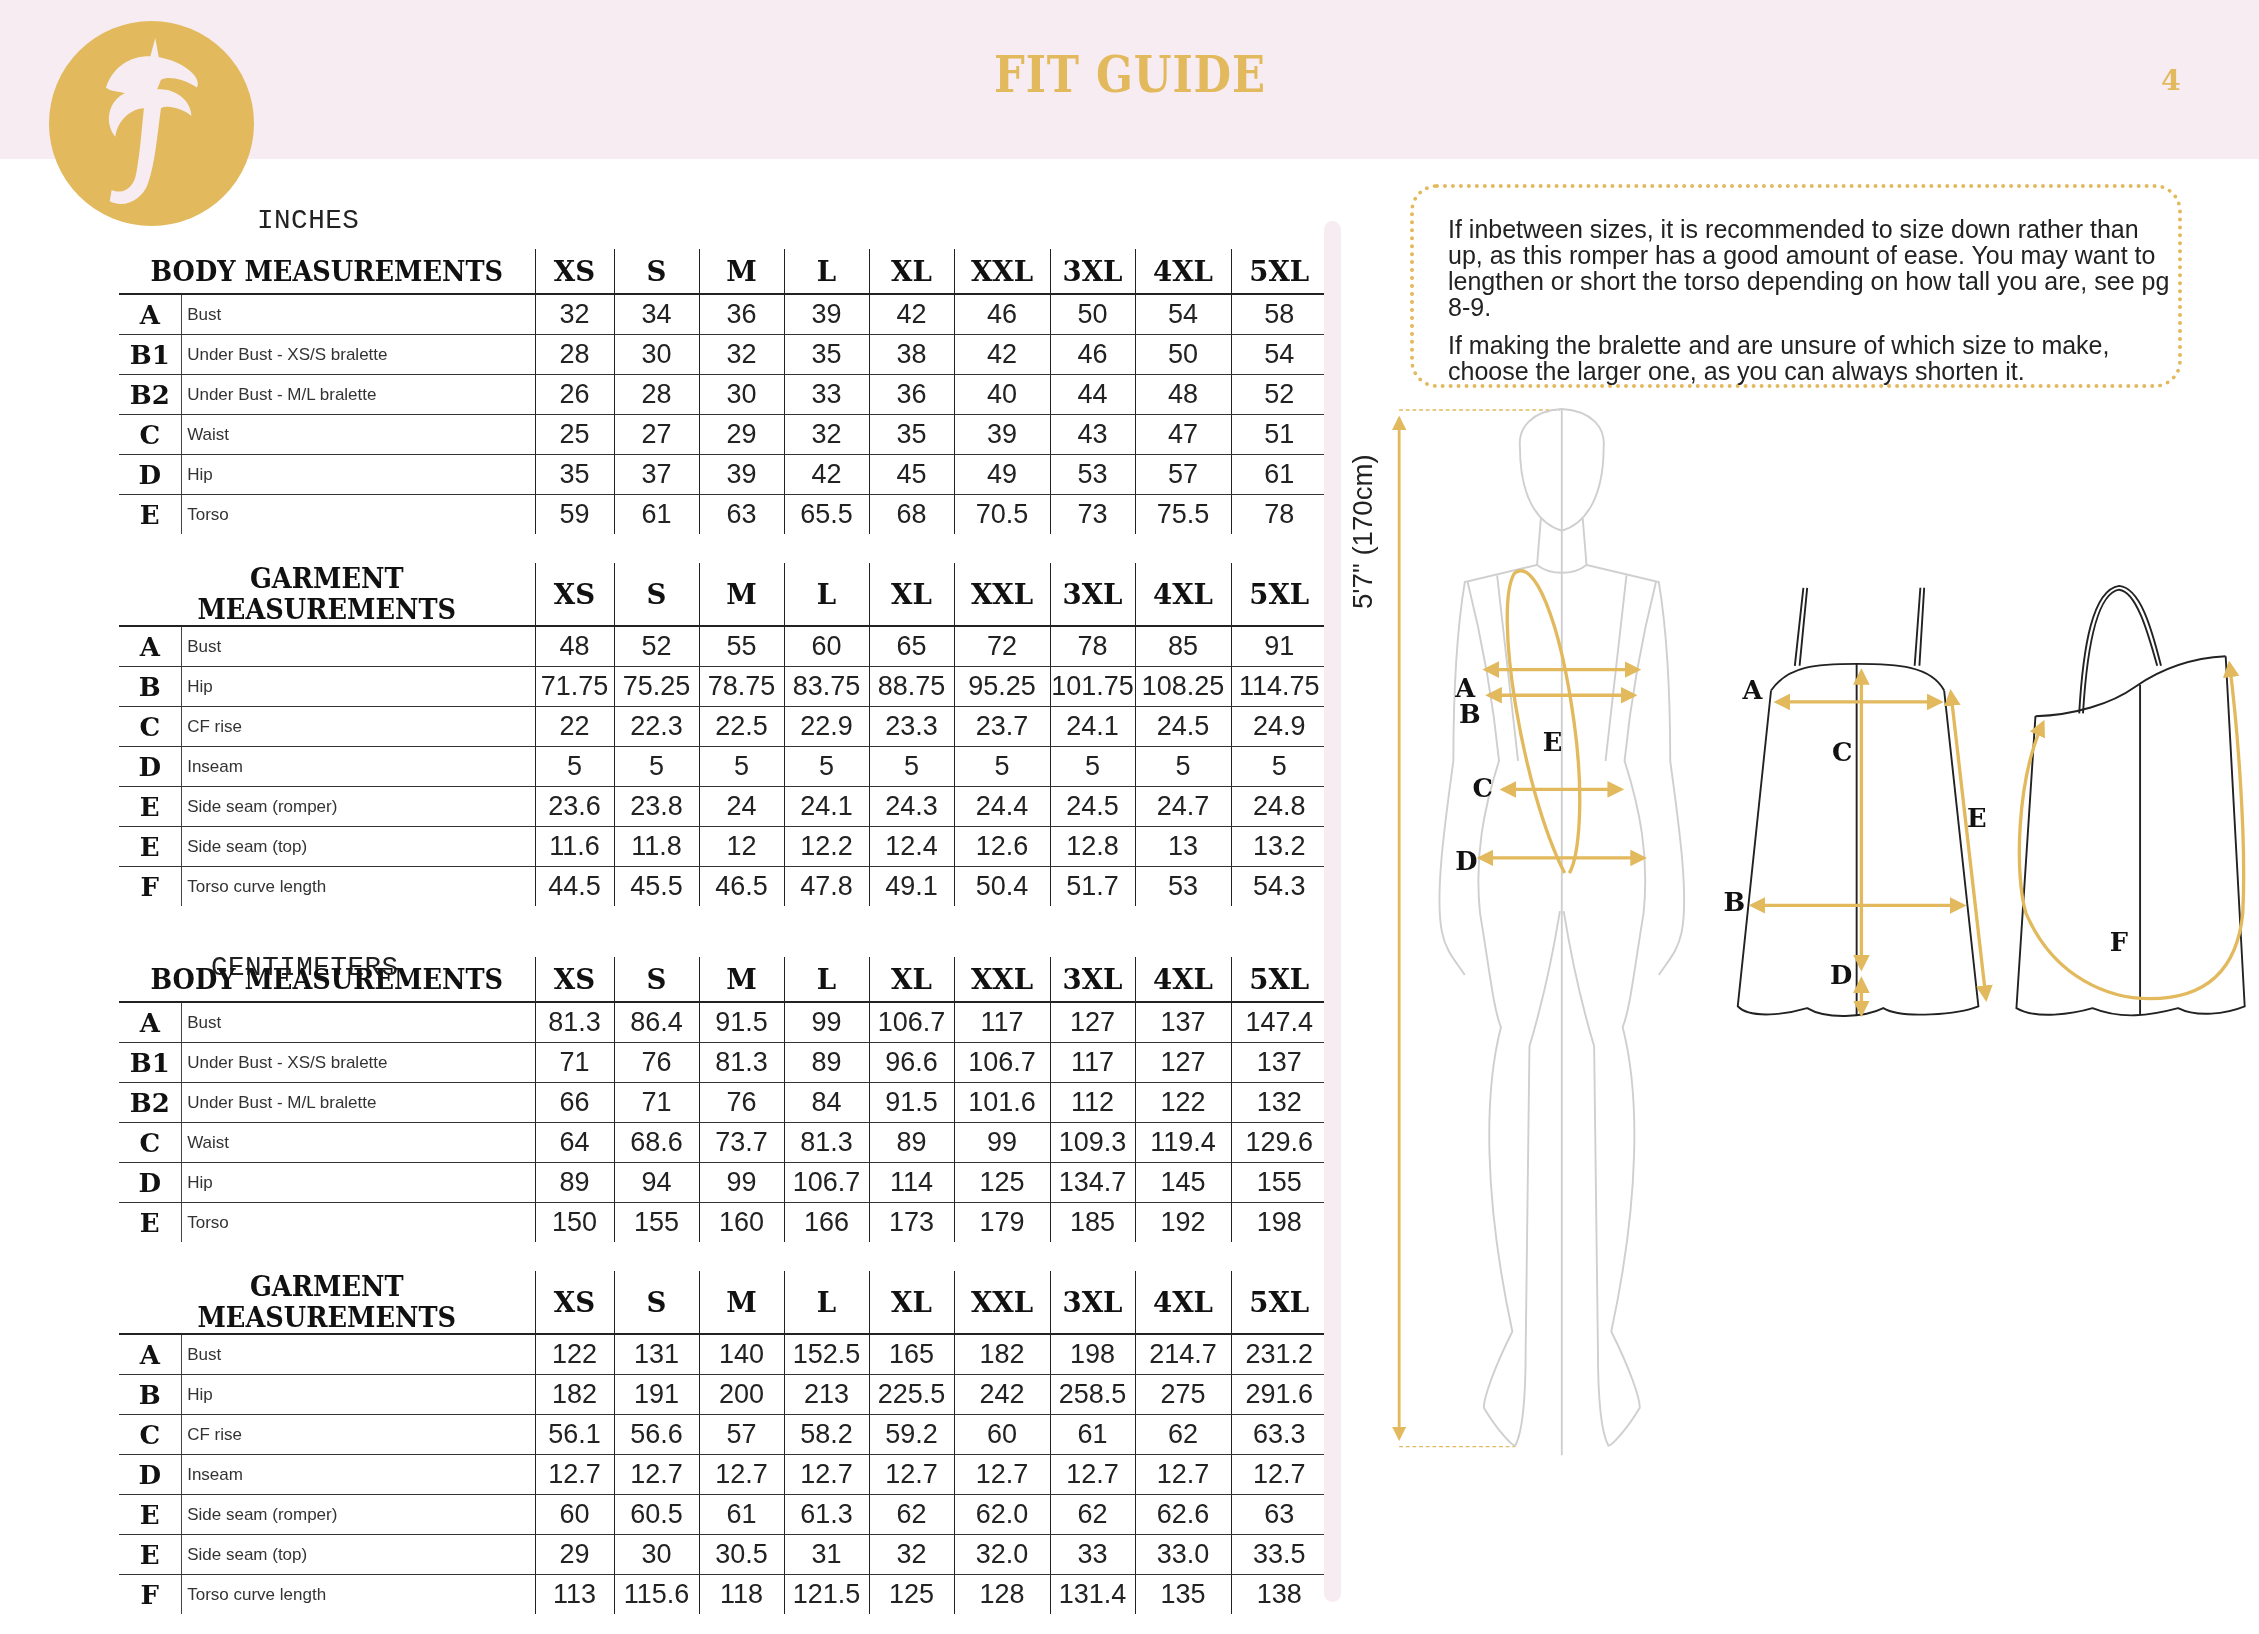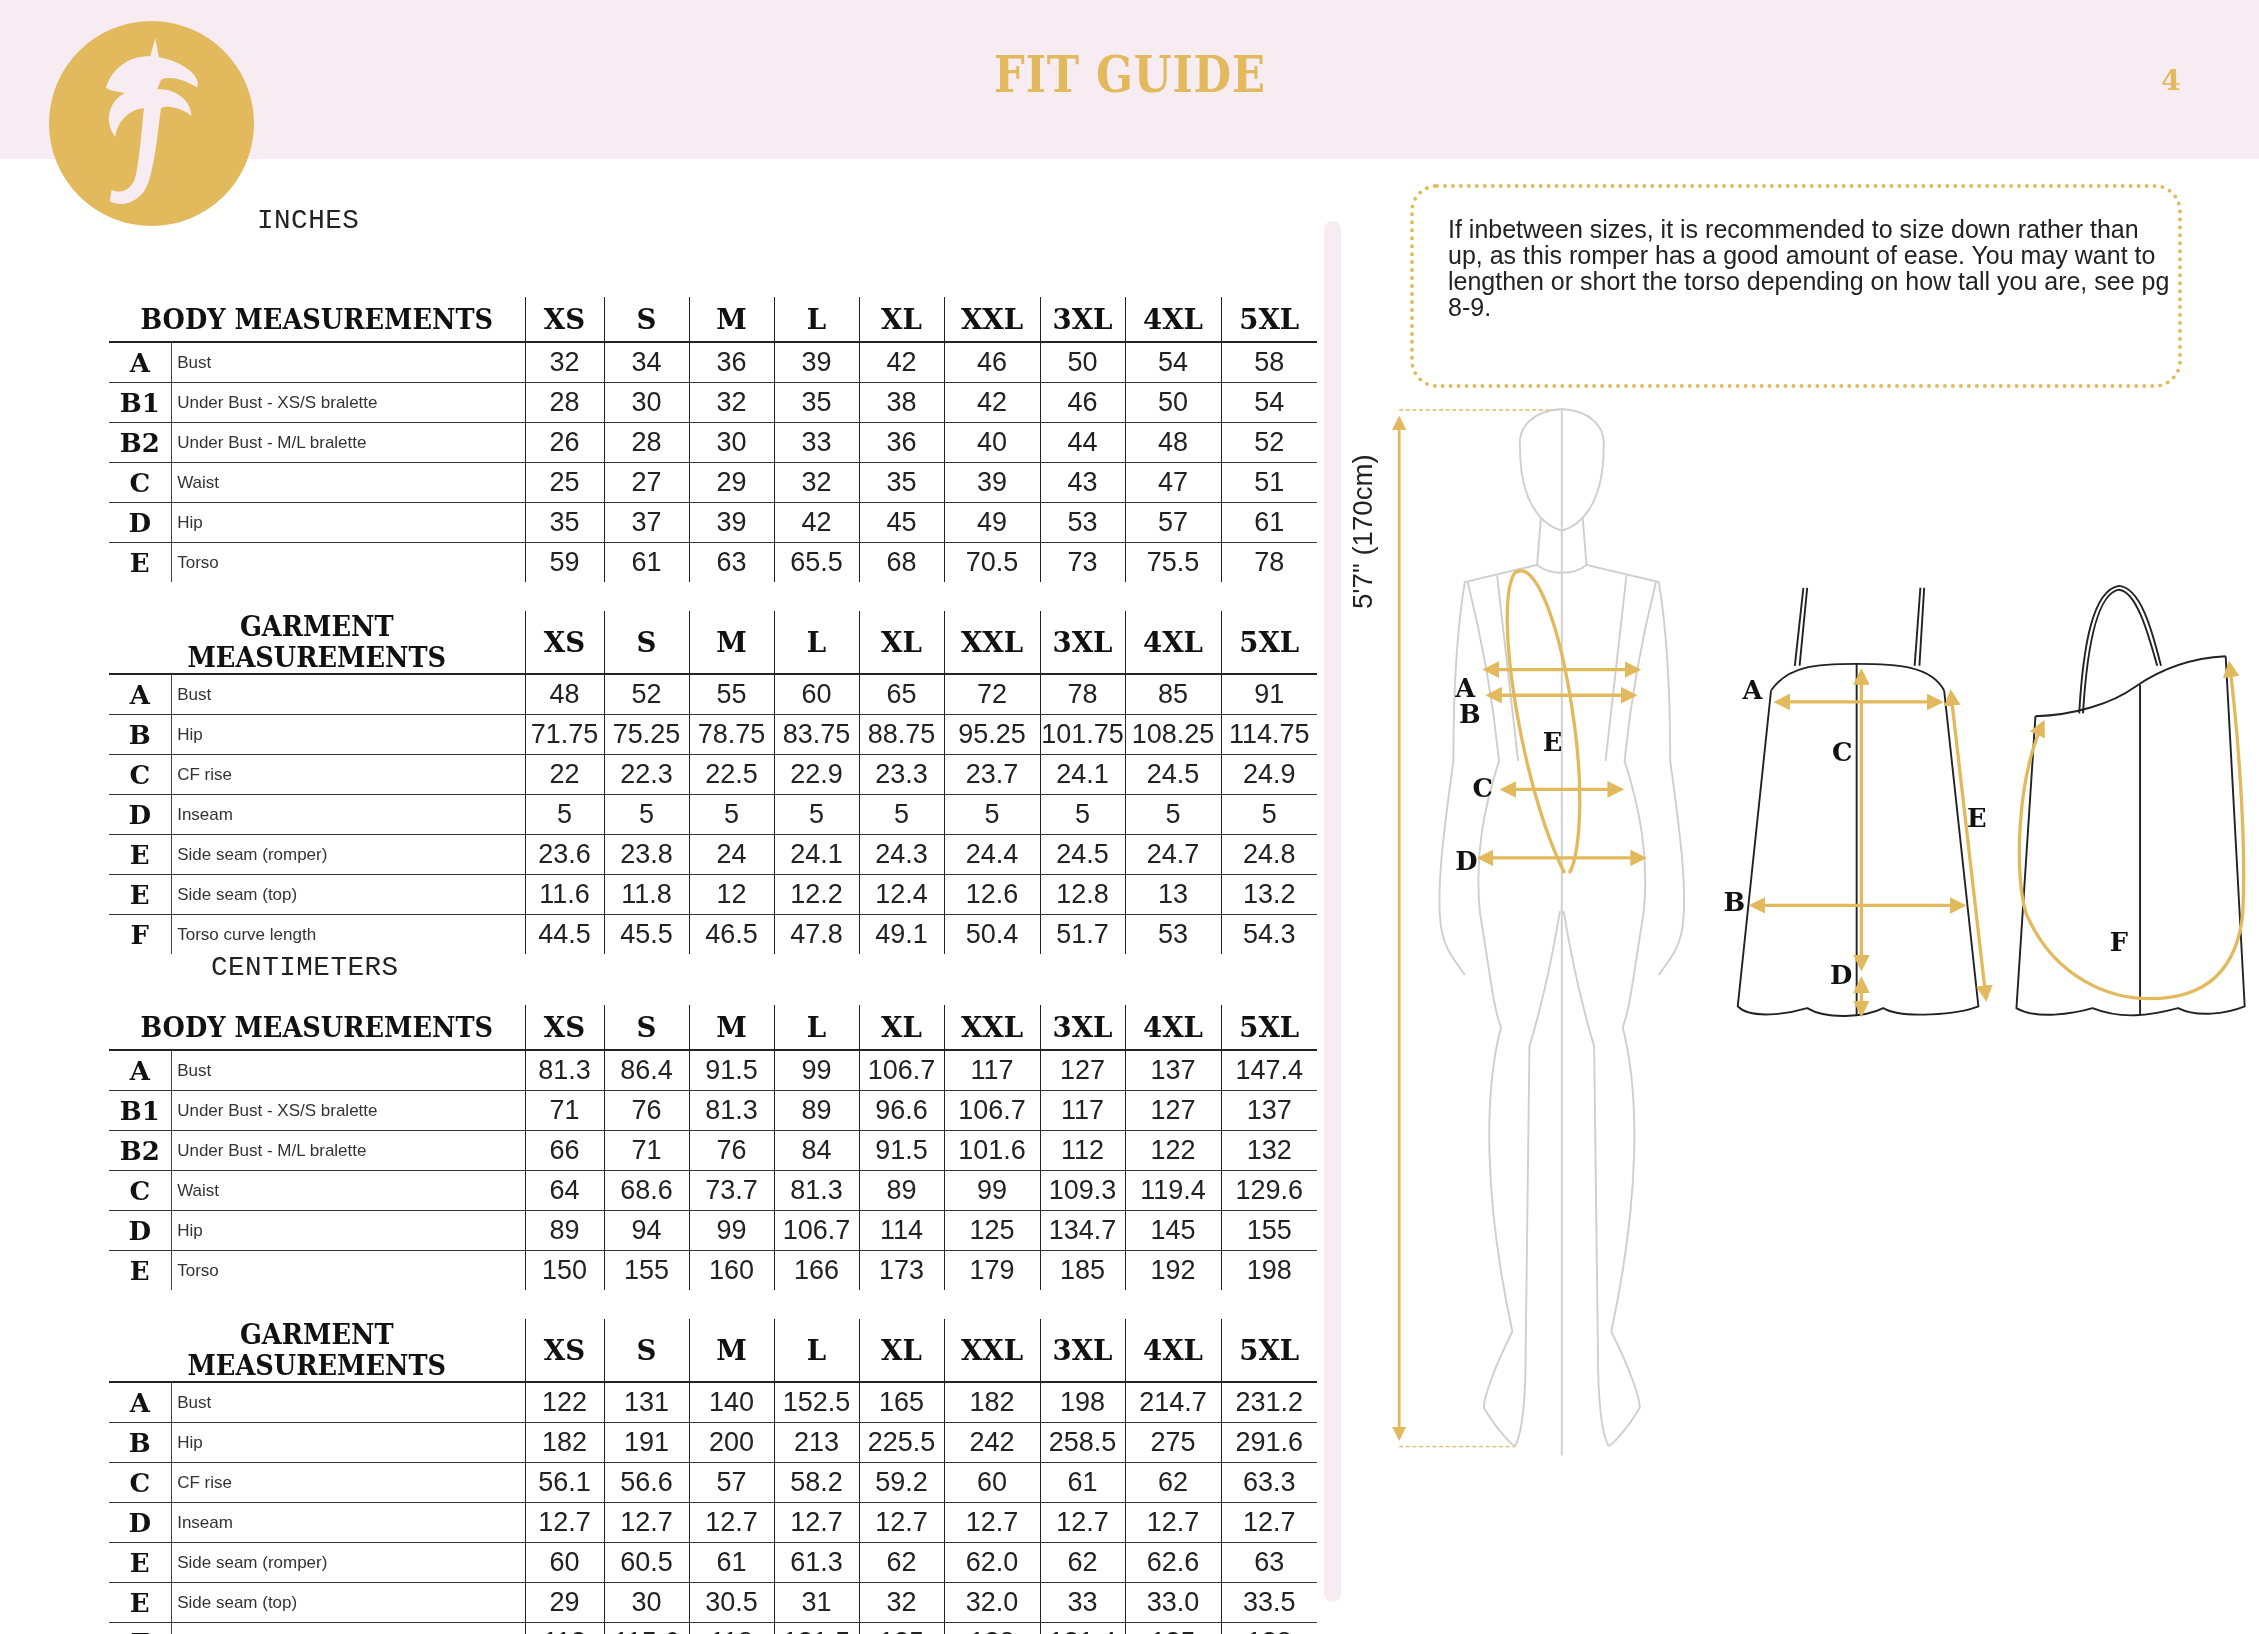--- a/index.html
+++ b/index.html
@@ -2,21 +2,21 @@
 <html style="font-size:15px"><head>
 <meta charset="utf-8">
 <style>
   html,body{margin:0;padding:0;}
   body{width:2260px;height:1634px;position:relative;background:#ffffff;overflow:hidden;font-family:"DejaVu Sans",sans-serif;color:#111;}
   .header-band{position:absolute;left:0;top:0;width:2260px;height:159px;background:#f6ecf1;}
   .title{position:absolute;left:0;width:2260px;top:44px;text-align:center;font-family:"DejaVu Serif",serif;font-weight:bold;font-size:51px;color:#e2b95d;letter-spacing:1px;transform:scaleX(0.85);}
   .page-num{position:absolute;left:2161px;top:63px;font-family:"DejaVu Serif",serif;font-weight:bold;font-size:28.5px;color:#e2b95d;}
   .logo{position:absolute;left:49px;top:21px;width:205px;height:205px;}
   .section-label{position:absolute;font-family:Liberation Mono, monospace;font-size:27.6px;color:#222;letter-spacing:0.5px;}
-  table.msr{position:absolute;left:109px;border-collapse:collapse;table-layout:fixed;width:1184px;margin-top:48px;}
+  table.msr{position:absolute;left:119px;border-collapse:collapse;table-layout:fixed;width:1184px;}
   table.msr th,table.msr td{padding:0;height:39px;text-align:center;vertical-align:middle;}
   table.msr thead th{font-family:"DejaVu Serif",serif;font-weight:bold;font-size:27.6px;height:44px;border-bottom:2.4px solid #222;}
   table.msr thead th.hdr{text-align:center;font-size:27px;letter-spacing:0;transform:scaleX(0.95);}
   table.msr th.sz{border-left:1.9px solid #222;}
   table.msr tbody td{font-family:"Liberation Sans",sans-serif;font-size:27px;color:#222;border-bottom:1.9px solid #333;}
   table.msr tbody tr:last-child td{border-bottom:none;}
   table.msr td.code{font-family:"DejaVu Serif",serif;font-weight:bold;font-size:26px;color:#111;border-right:1.4px solid #444;}
   table.msr td.lbl{text-align:left;padding-left:5.7px;font-size:17px;color:#333;}
   table.msr td.val{border-left:1.9px solid #222;}
   .col-code{width:62px;}
@@ -509,20 +509,21 @@
         </tr>
       </tbody>
     </table>
   </div>
 
 <div class="divider"></div>
 
 <div class="note"></div>
 <div class="note-text">
   <p>If inbetween sizes, it is recommended to size down rather than up, as this romper has a good amount of ease. You may want to lengthen or short the torso depending on how tall you are, see pg 8-9.</p>
+  <p>If making the bralette and are unsure of which size to make, choose the larger one, as you can always shorten it.</p>
 </div>
 
 <svg style="position:absolute;left:0;top:0;" width="2260" height="1634" viewBox="0 0 2376 1718">
   <defs>
     <marker id="ah" viewBox="0 0 10 10" refX="8" refY="5" markerWidth="5" markerHeight="5" orient="auto-start-reverse">
       <path d="M0 0 L10 5 L0 10 Z" fill="#e2b95d"></path>
     </marker>
   </defs>
 
   <g>

